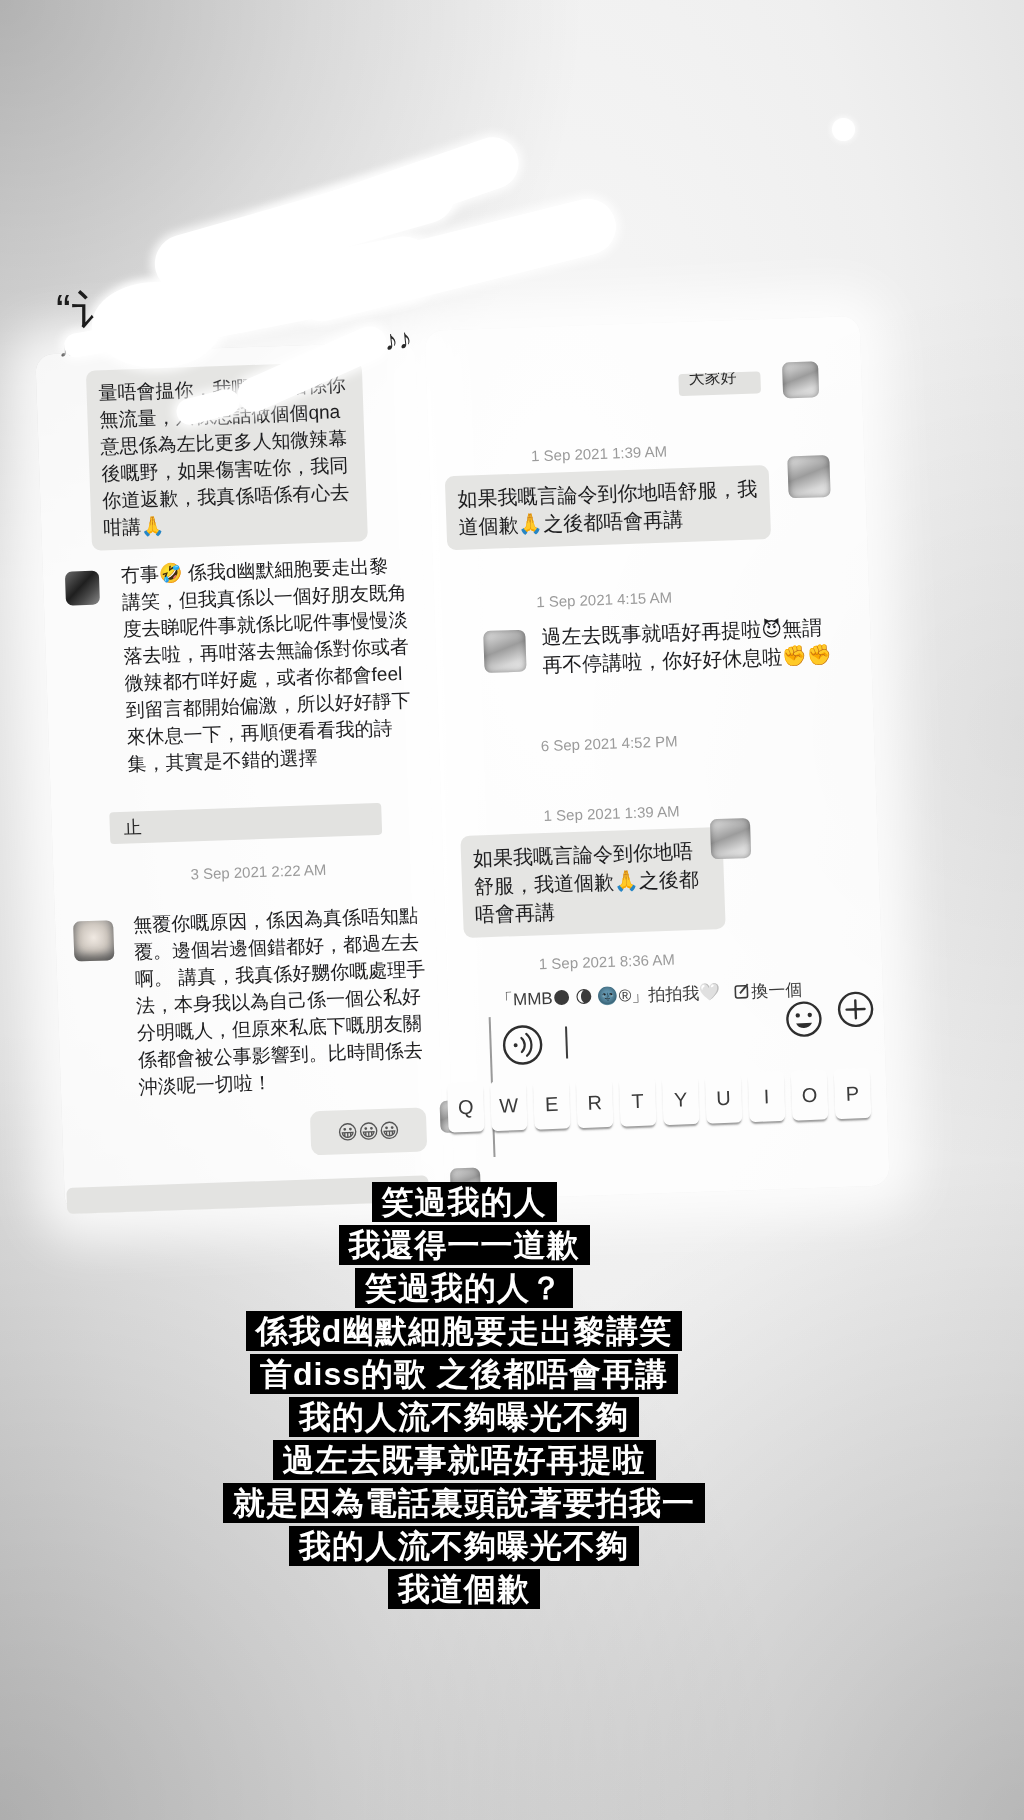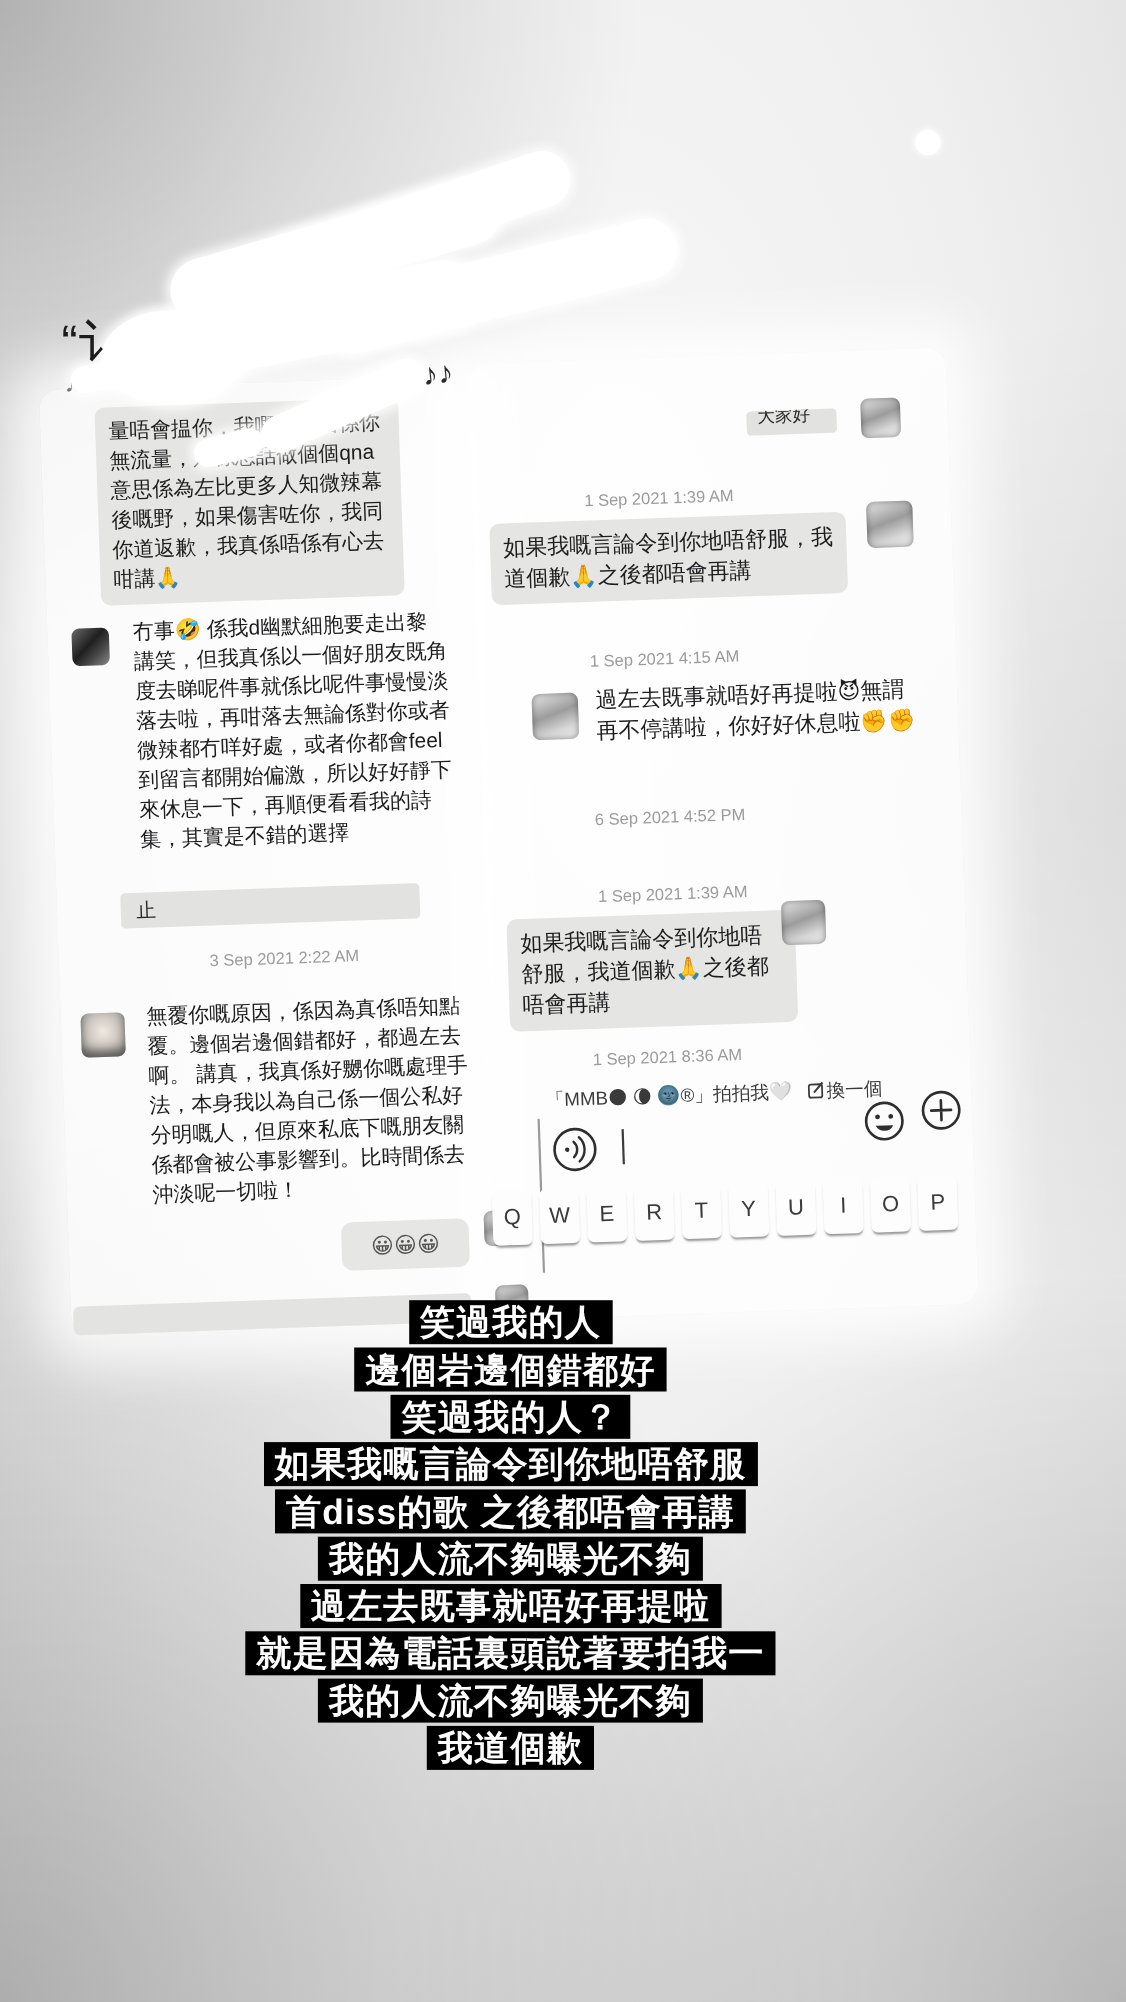--- a/index.html
+++ b/index.html
@@ -168,22 +168,22 @@
     <div class="key">Y</div>
     <div class="key">U</div>
     <div class="key">I</div>
     <div class="key">O</div>
     <div class="key">P</div>
   </div>
 </div>
 
 <div class="abs caption">
   <div class="cap-line"><span>笑過我的人</span></div>
-  <div class="cap-line"><span>邊個岩邊個錯都好</span></div>
+  <div class="cap-line"><span>我還得一一道歉</span></div>
   <div class="cap-line"><span>笑過我的人？</span></div>
-  <div class="cap-line"><span>如果我嘅言論令到你地唔舒服</span></div>
+  <div class="cap-line"><span>係我d幽默細胞要走出黎講笑</span></div>
   <div class="cap-line"><span>首diss的歌 之後都唔會再講</span></div>
   <div class="cap-line"><span>我的人流不夠曝光不夠</span></div>
   <div class="cap-line"><span>過左去既事就唔好再提啦</span></div>
   <div class="cap-line"><span>就是因為電話裏頭說著要拍我一</span></div>
   <div class="cap-line"><span>我的人流不夠曝光不夠</span></div>
   <div class="cap-line"><span>我道個歉</span></div>
 </div>
 
 </body></html>

